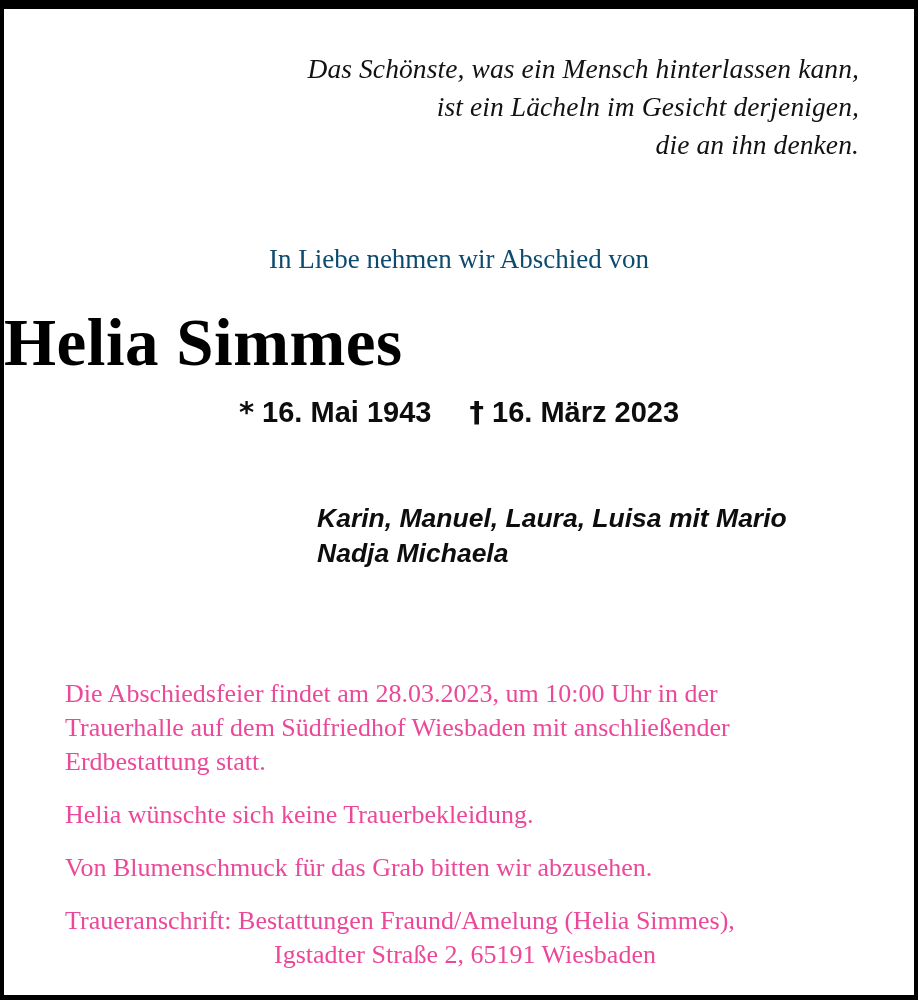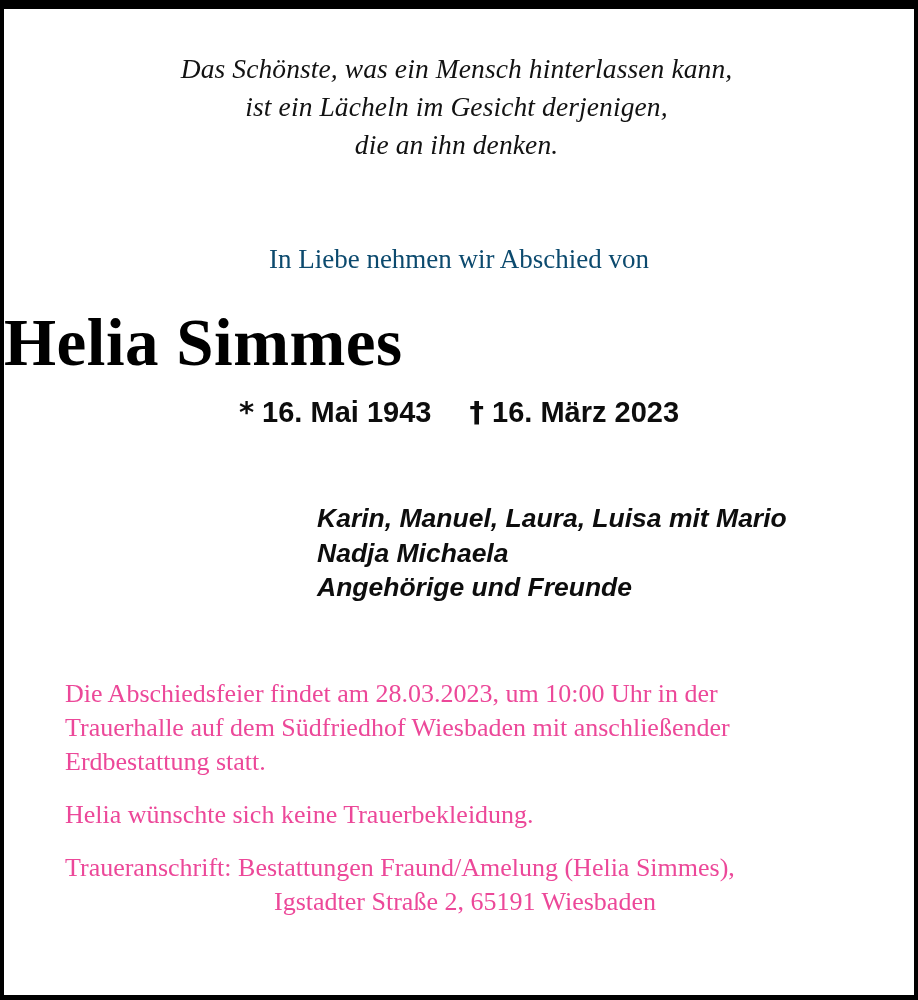--- a/index.html
+++ b/index.html
@@ -32,21 +32,21 @@
     height: 100%;
     box-sizing: border-box;
   }
 
   
   .quote {
     position: absolute;
     left: 50px;
     top: 41px;
     width: 805px;
-    text-align: center;
+    text-align: right;
     font-style: italic;
     font-size: 27.5px;
     line-height: 38px;
     letter-spacing: 0.1px;
     color: #121212;
     font-family: "Liberation Serif", "DejaVu Serif", serif;
   }
   .quote .qline {
     display: block;
     white-space: nowrap;
@@ -165,35 +165,37 @@
       <span class="sym">*</span>
       <span>16. Mai 1943</span>
       <span class="gap"></span>
       <span class="sym">†</span>
       <span>16. März 2023</span>
     </div>
 
     <div class="mourners">
       <span class="mline">Karin, Manuel, Laura, Luisa mit Mario</span>
       <span class="mline">Nadja Michaela</span>
-      <span class="mline">Angehörige und Freunde</span>
     </div>
 
     <div class="body-block">
 
       <p class="para">
         <span class="pline">Die Abschiedsfeier findet am 28.03.2023, um 10:00 Uhr in der</span>
         <span class="pline">Trauerhalle auf dem Südfriedhof Wiesbaden mit anschließender</span>
         <span class="pline">Erdbestattung statt.</span>
       </p>
 
       <p class="para">
         <span class="pline">Helia wünschte sich keine Trauerbekleidung.</span>
       </p>
 
+      <p class="para">
+        <span class="pline">Von Blumenschmuck für das Grab bitten wir abzusehen.</span>
+      </p>
 
       <p class="para centered-second">
         <span class="pline">Traueranschrift: Bestattungen Fraund/Amelung (Helia Simmes),</span>
         <span class="pline">Igstadter Straße 2, 65191 Wiesbaden</span>
       </p>
 
     </div>
 
   </div>
 </div>

